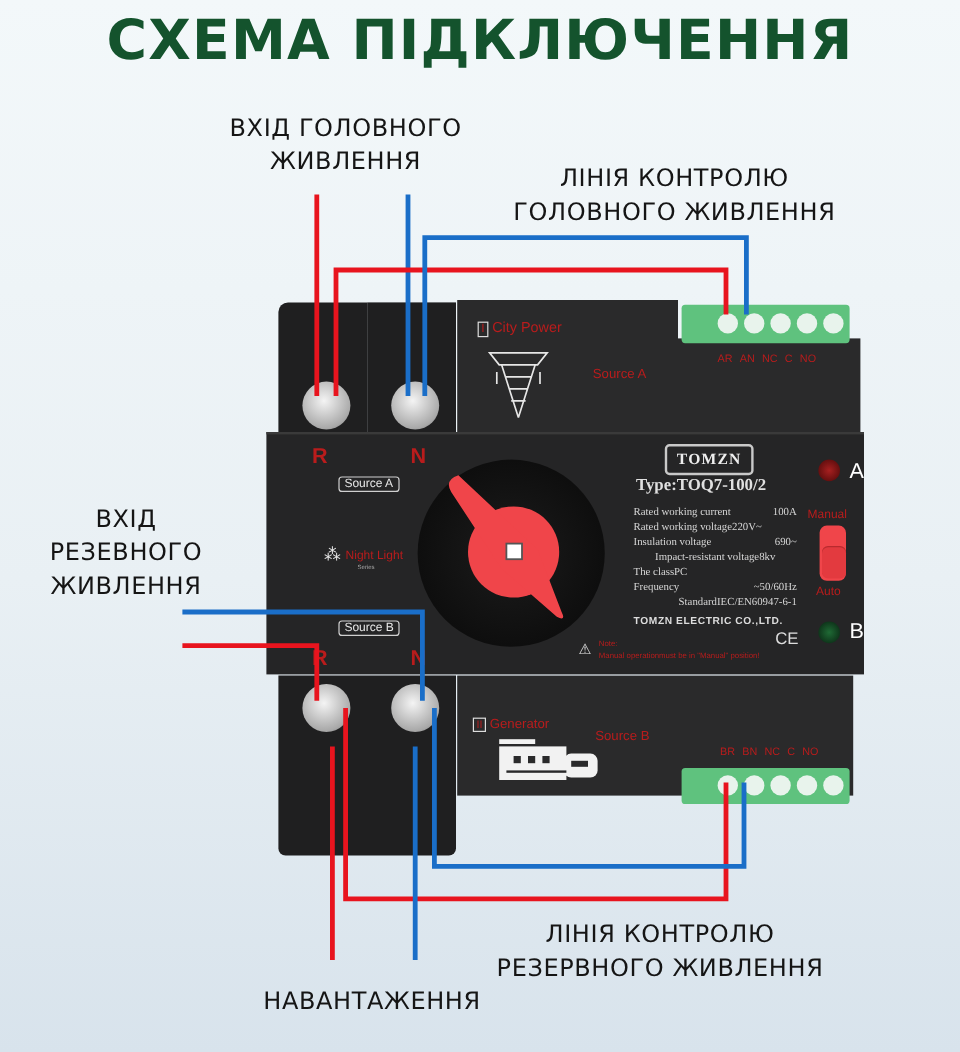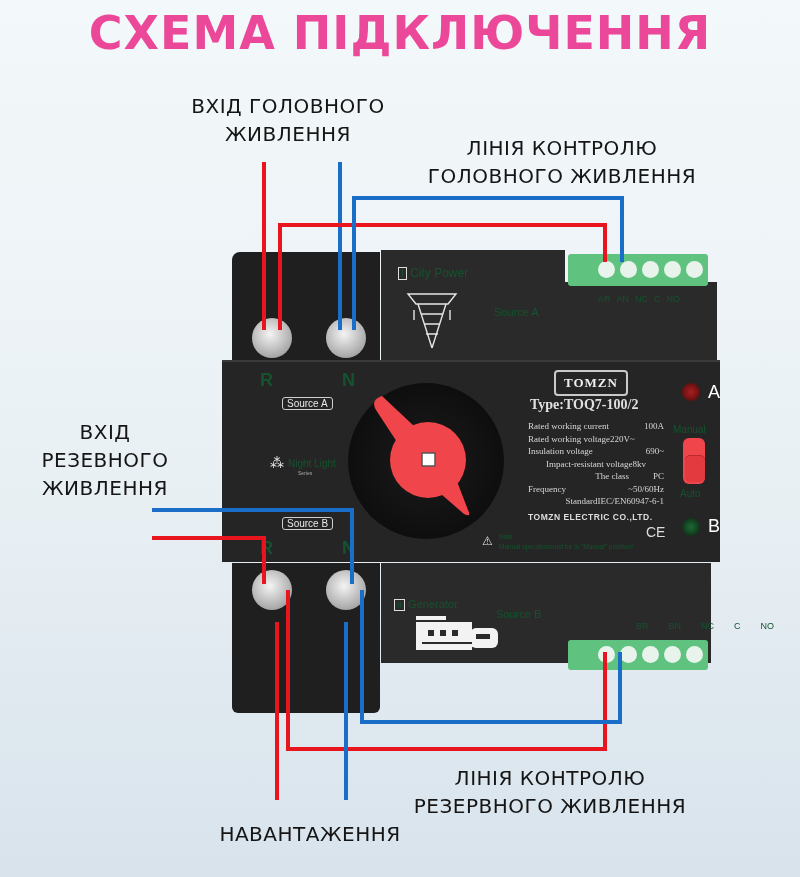--- a/index.html
+++ b/index.html
@@ -1,27 +1,27 @@
 <!DOCTYPE html>
 <html><head>
 <meta charset="utf-8">
 <style>
   html,body{margin:0;padding:0;}
   body{width:800px;height:877px;position:relative;overflow:hidden;
     background:linear-gradient(180deg,#f3f8fa 0%,#e9f0f4 55%,#d8e3ec 100%);
     font-family:"DejaVu Sans","Liberation Sans",sans-serif;}
   .abs{position:absolute;}
   .title{left:0;top:6px;width:800px;text-align:center;font-size:46px;font-weight:bold;
-    letter-spacing:1px;color:#ec4899;font-family:"DejaVu Sans",sans-serif;}
+    letter-spacing:1px;color:#14532d;font-family:"DejaVu Sans",sans-serif;}
   .lbl{color:#151515;font-size:20px;line-height:28px;text-align:center;letter-spacing:0.5px;
     font-family:"DejaVu Sans",sans-serif;}
   .lbl span{display:block;}
   .dev{background:#2a2a2b;}
   .wire-layer{position:absolute;left:0;top:0;width:800px;height:877px;pointer-events:none;}
-  .term-text{color:#14532d;font-family:"Liberation Sans",sans-serif;}
+  .term-text{color:#b91c1c;font-family:"Liberation Sans",sans-serif;}
   .spec{font-family:"Liberation Serif",serif;color:#d6d6d6;font-size:9px;line-height:12.5px;}
   .pill{border:1px solid #d0d0d0;border-radius:3px;color:#e8e8e8;font-size:10px;padding:0 4px;
     font-family:"Liberation Sans",sans-serif;}
 </style>
 </head>
 <body>
 
 <div class="abs title">СХЕМА ПІДКЛЮЧЕННЯ</div>
 
 <div class="abs lbl" style="left:178px;top:92px;width:220px;">
@@ -136,21 +136,21 @@
         <span>220V~</span>
       </div>
     <div style="display:flex;justify-content:space-between;">
         <span>Insulation voltage</span>
         <span>690~</span>
       </div>
     <div style="display:flex;justify-content:center;">
         <span>Impact-resistant voltage</span>
         <span>8kv</span>
       </div>
-    <div style="display:flex;justify-content:flex-end;gap:24px;">
+    <div style="display:flex;justify-content:flex-start;">
         <span>The class</span>
         <span>PC</span>
       </div>
     <div style="display:flex;justify-content:space-between;">
         <span>Frequency</span>
         <span>~50/60Hz</span>
       </div>
     <div style="display:flex;justify-content:flex-end;">
         <span>Standard</span>
         <span>IEC/EN60947-6-1</span>
@@ -180,21 +180,21 @@
     <rect x="2" y="8" width="56" height="28" fill="#f2f2f2"></rect>
       <rect x="56" y="14" width="28" height="20" rx="6" fill="#f2f2f2"></rect>
     <rect x="2" y="2" width="30" height="4" fill="#f2f2f2"></rect>
     <rect x="14" y="16" width="6" height="6" fill="#2a2a2b"></rect>
       <rect x="26" y="16" width="6" height="6" fill="#2a2a2b"></rect>
       <rect x="38" y="16" width="6" height="6" fill="#2a2a2b"></rect>
     <rect x="62" y="20" width="14" height="5" fill="#2a2a2b"></rect>
       <rect x="8" y="28" width="50" height="2" fill="#2a2a2b"></rect>
   </svg>
   <div class="abs term-text" style="left:496px;top:608px;font-size:11px;">Source B</div>
-  <div class="abs term-text" style="left:600px;top:621px;font-size:9px;display:flex;gap:20px;margin-left:36px;">
+  <div class="abs term-text" style="left:600px;top:621px;font-size:9px;display:flex;gap:6px;">
     <span>BR</span>
     <span>BN</span>
     <span>NC</span>
     <span>C</span>
     <span>NO</span>
   </div>
 </div>
 
 <svg class="wire-layer" width="800" height="877" viewBox="0 0 800 877">
   <g fill="none" stroke-width="4" stroke-linejoin="miter">

